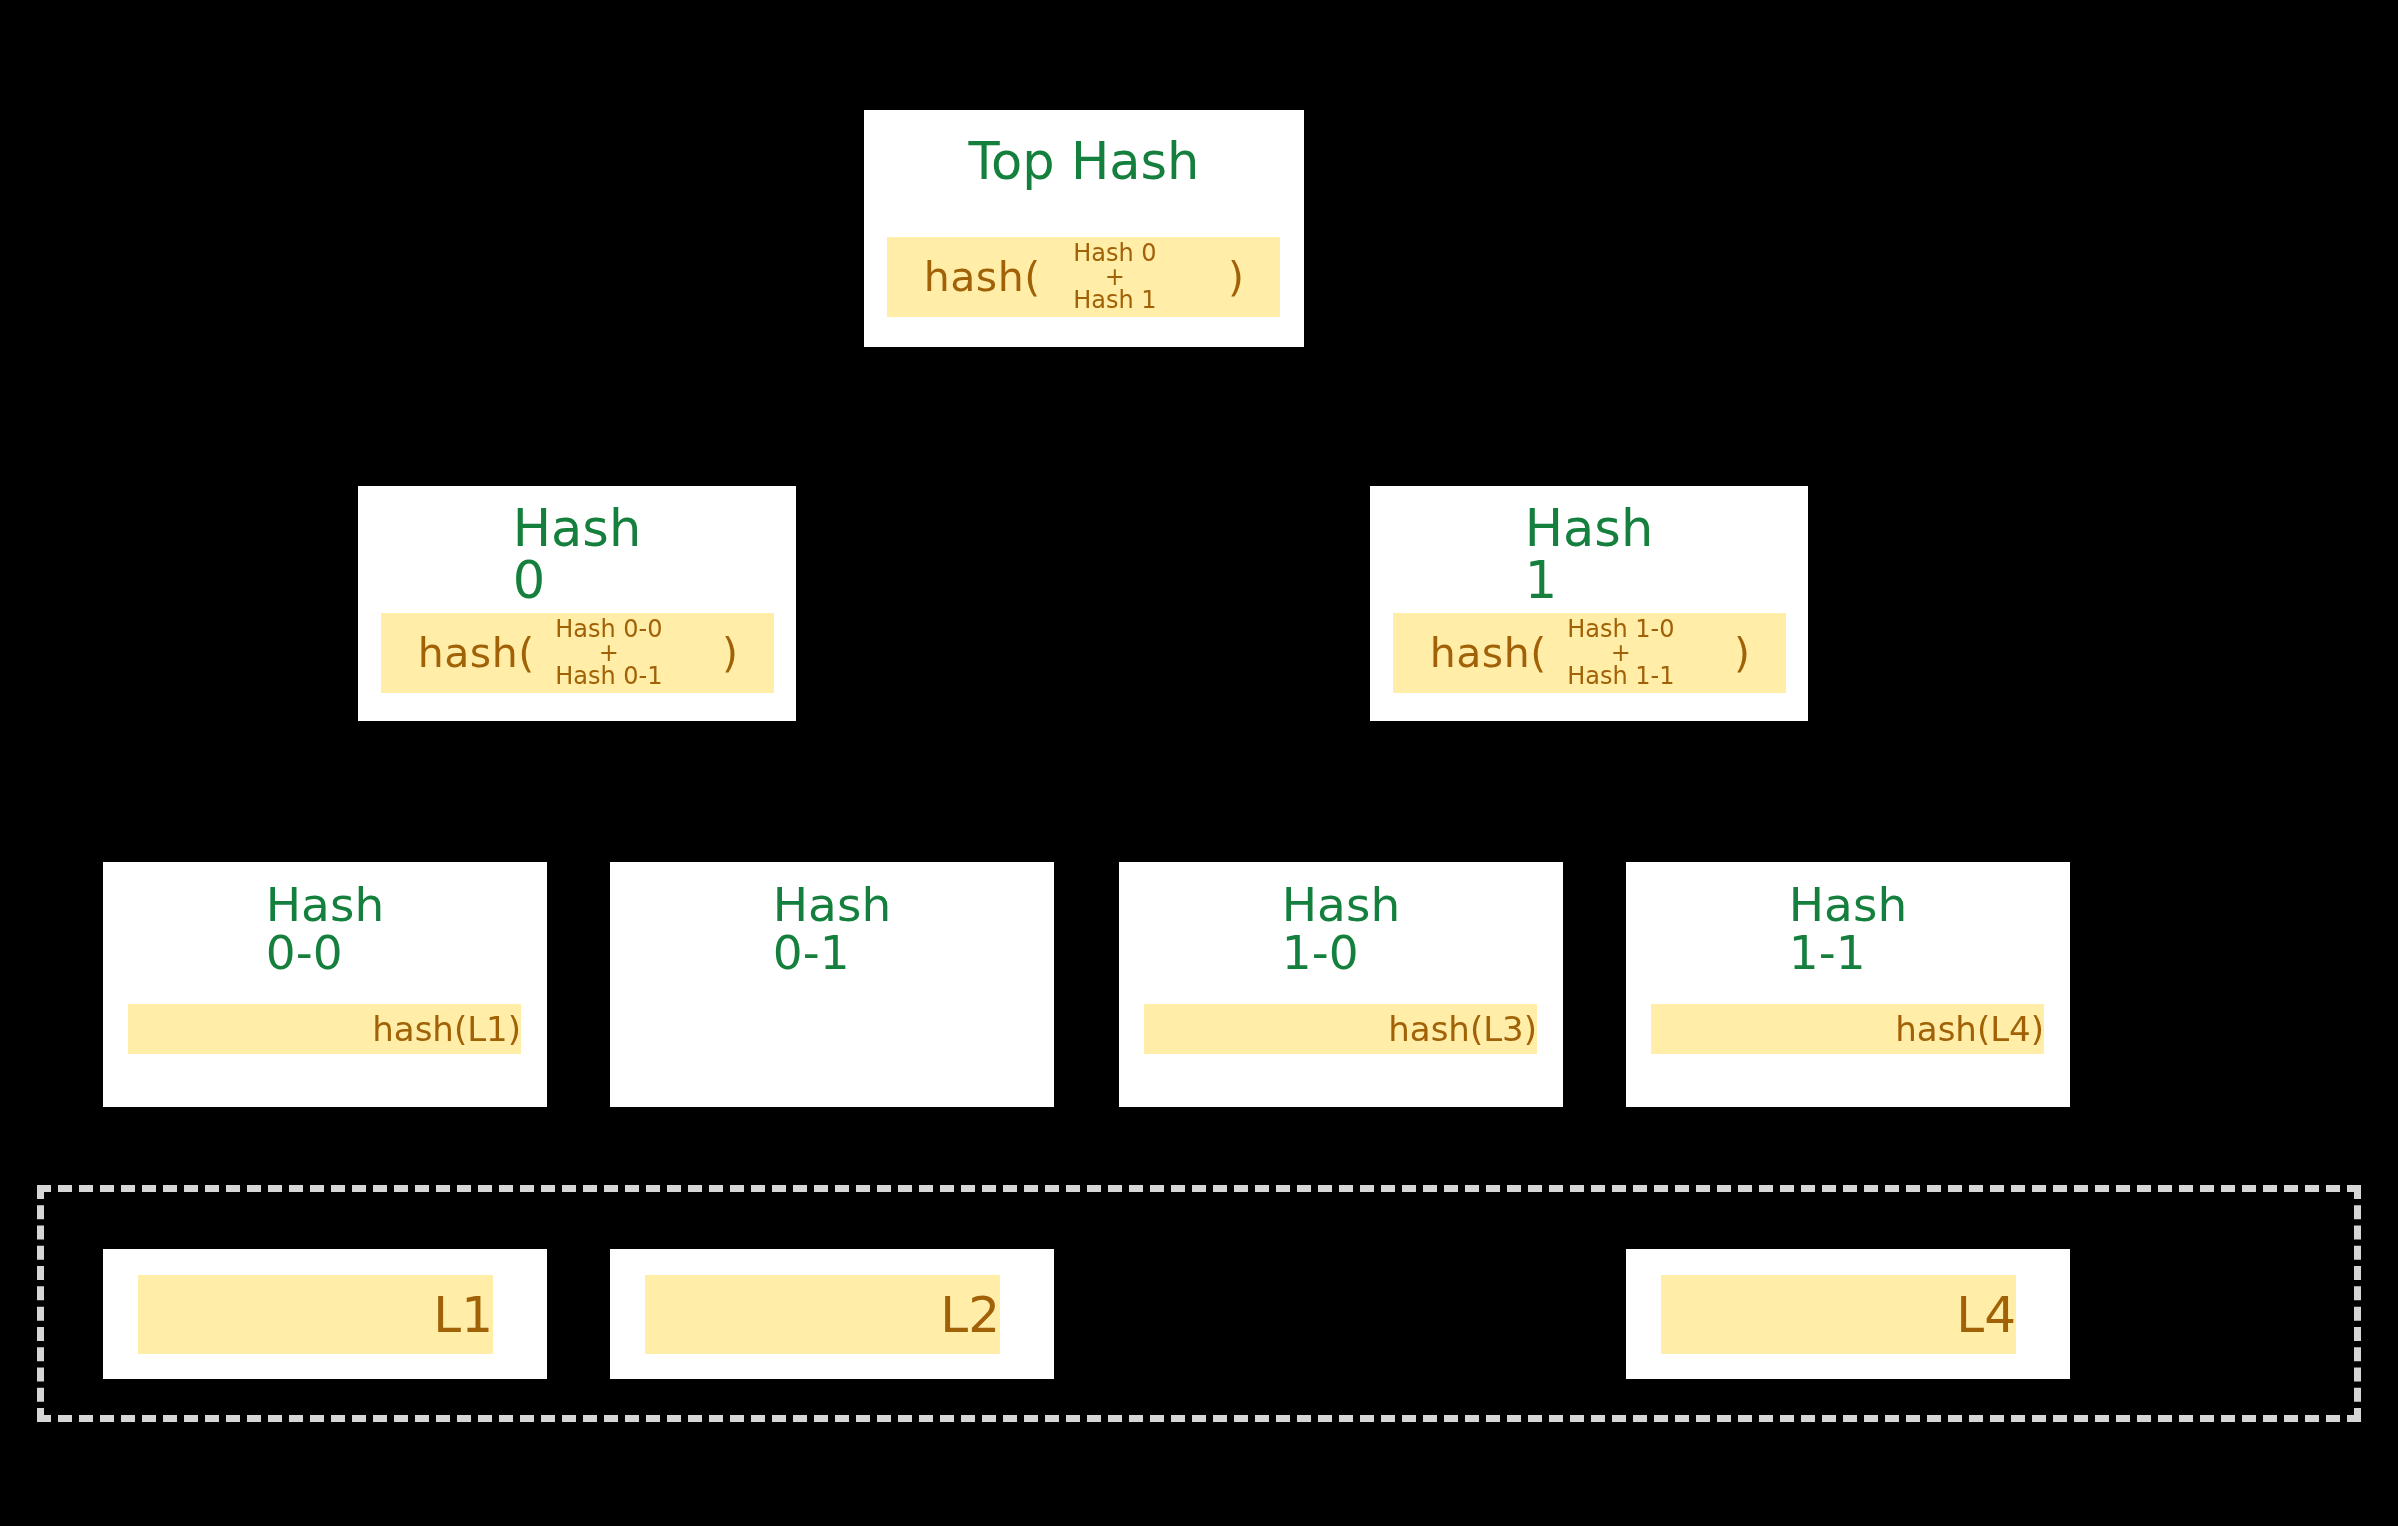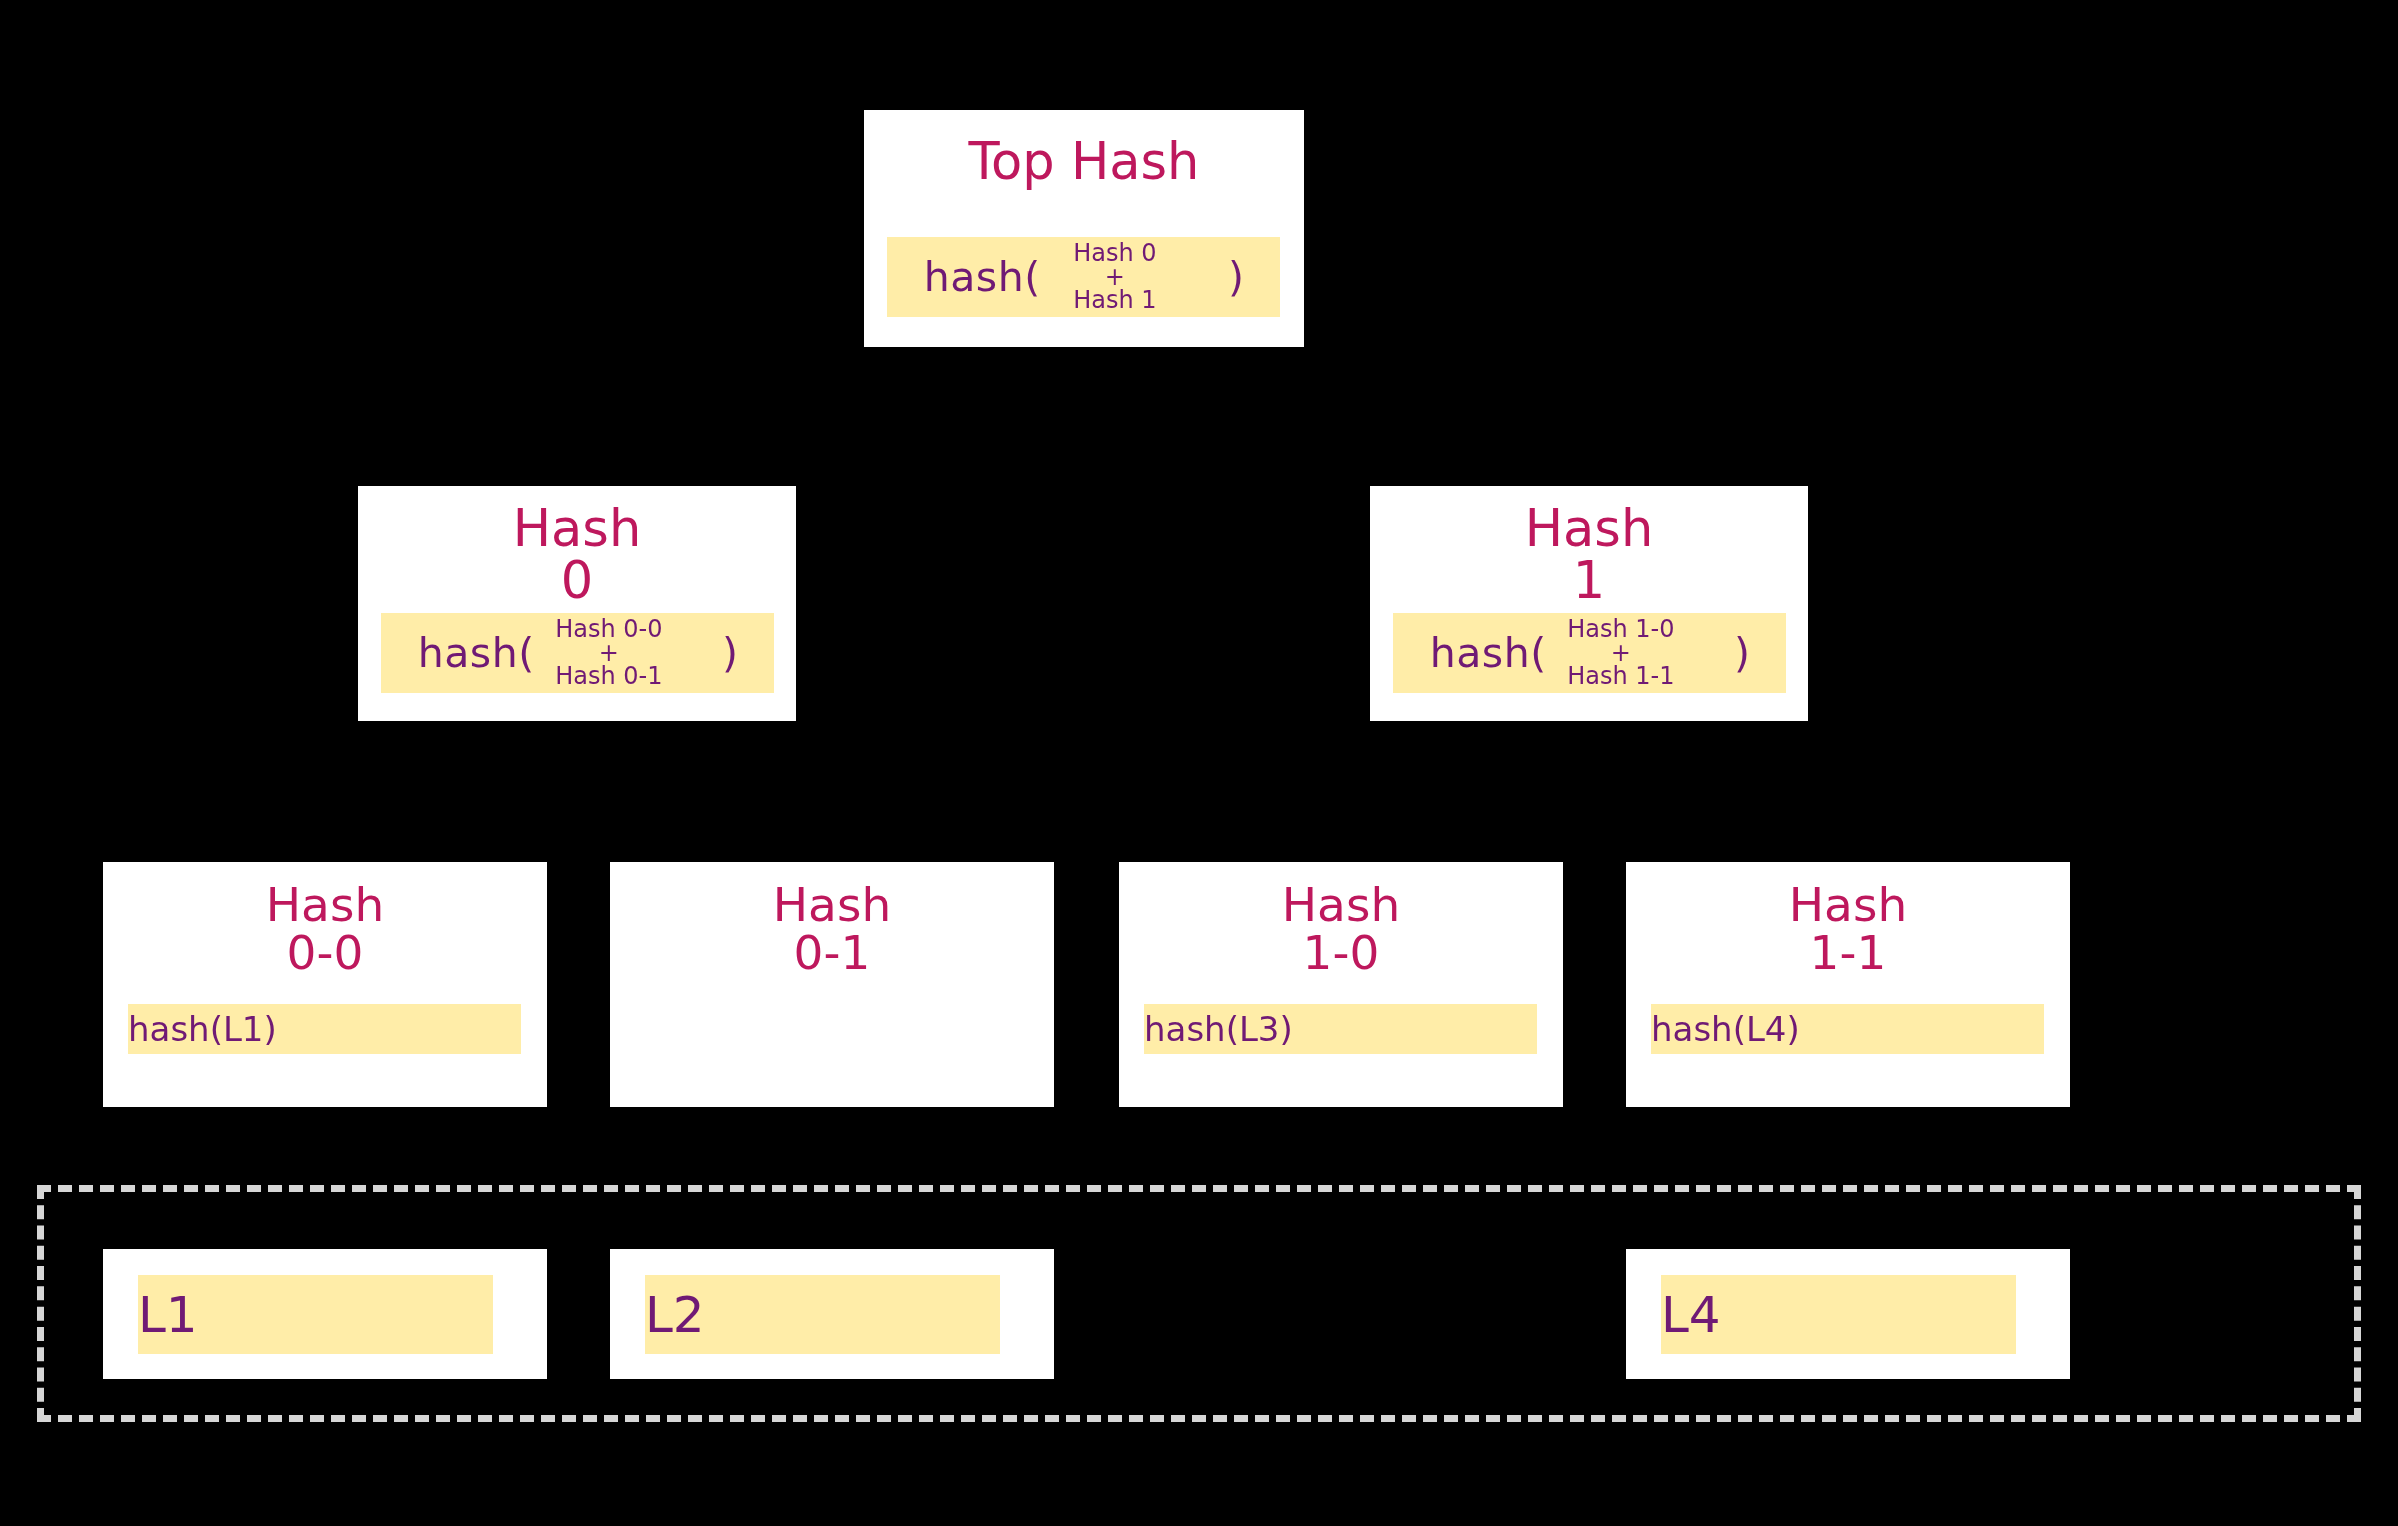--- a/index.html
+++ b/index.html
@@ -20,34 +20,34 @@
   .node {
     position: absolute;
     background: #ffffff;
     box-sizing: border-box;
     display: flex;
     flex-direction: column;
     align-items: center;
   }
 
   .node-title {
-    color: #be185d;
-    text-align: center;
+    color: #15803d;
+    text-align: left;
     line-height: 1.02;
     white-space: pre-line;
     font-weight: 400;
   }
 
   .hash-band {
     background: #ffeda8;
     display: flex;
     align-items: center;
-    justify-content: flex-start;
+    justify-content: flex-end;
     box-sizing: border-box;
-    color: #701a75;
+    color: #a16207;
   }
 
   
   .root {
     left: 864px;
     top: 110px;
     width: 440px;
     height: 237px;
   }
   .root .node-title {

